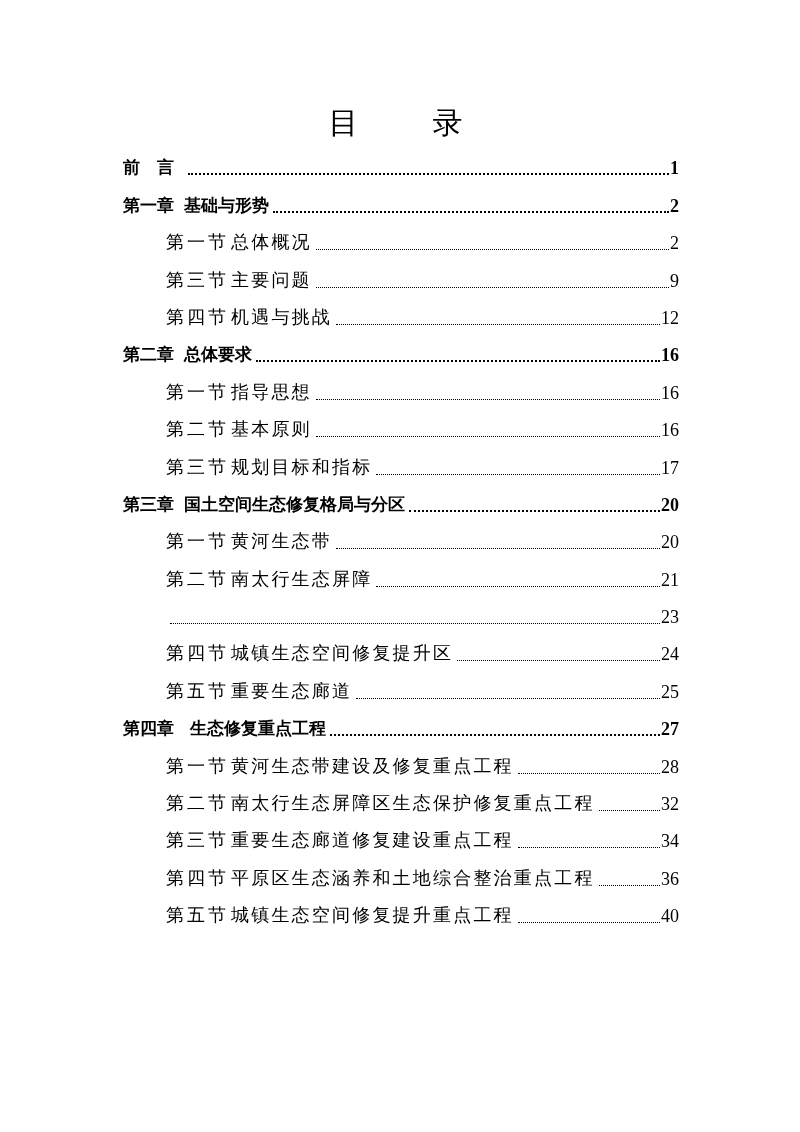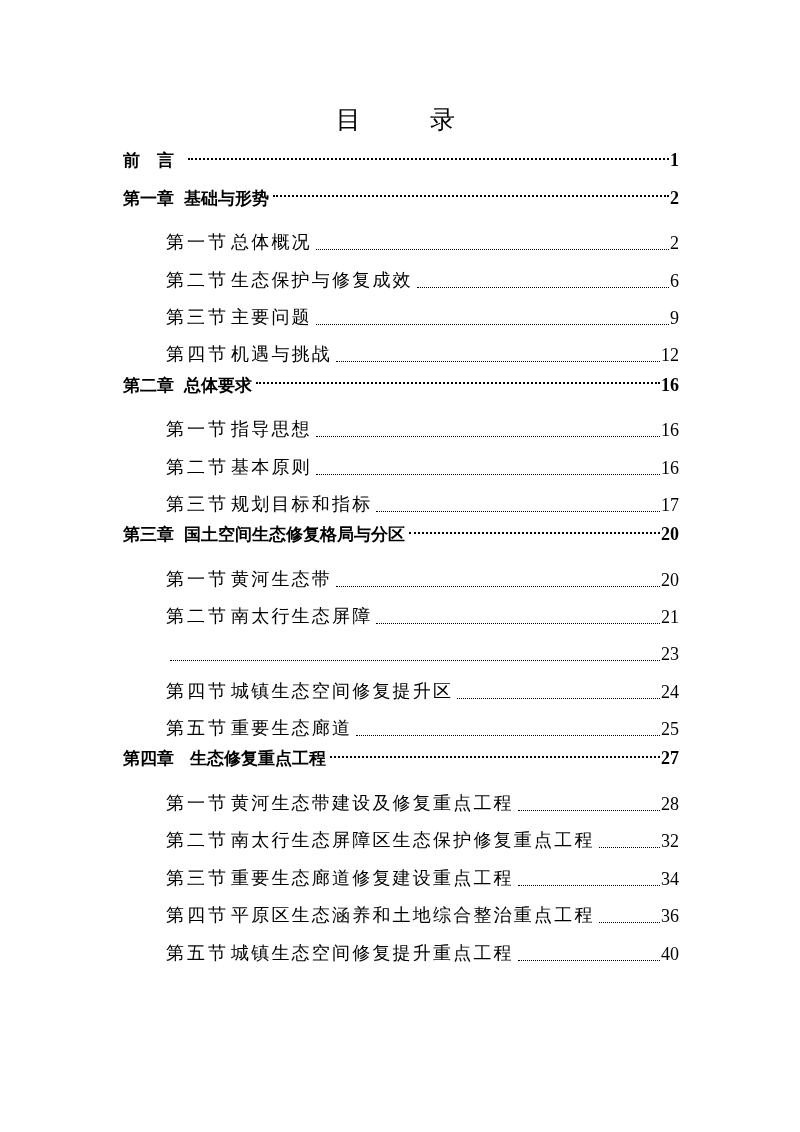--- a/index.html
+++ b/index.html
@@ -1,23 +1,23 @@
 <!DOCTYPE html>
 <html><head>
 <meta charset="utf-8">
 <style>
   html, body { margin:0; padding:0; background:#ffffff; }
   body { width:800px; height:1132px; position:relative; overflow:hidden;
          font-family:"DejaVu Serif", "Liberation Serif", serif; color:#000; }
   .title { position:absolute; top:103px; left:0; width:791px; text-align:center;
            font-family:Liberation Mono, monospace;
-           font-size:25px; letter-spacing:22px; text-indent:22px; }
+           font-size:30px; letter-spacing:22px; text-indent:22px; }
   .toc { position:absolute; top:142px; left:123px; width:556px; }
   .row { display:flex; align-items:flex-end; height:37.4px; white-space:nowrap; }
-  .row.chapter { font-weight:bold; font-size:17px;align-items:center; }
+  .row.chapter { font-weight:bold; font-size:17px; }
   .row.section { padding-left:43px; font-size:18px; }
   .row .label { flex:0 0 auto; }
   .row .label .num { margin-right:2px; }
   .row.chapter .label .num { margin-right:10px; }
   .row.section .label .num { letter-spacing:3px; }
   .row.section .label .txt { letter-spacing:2.2px;margin-top:24px; }
   .row .dots { flex:1 1 auto; overflow:hidden; margin:0 1px 4px 4px;
                border-bottom:2px dotted #000; height:0; }
   .row.section .dots { border-bottom:1.5px dotted #000; }
   .row .page { flex:0 0 auto; font-family:"Liberation Serif", serif; font-size:18px; }
@@ -37,25 +37,20 @@
   </div>
   <div class="row chapter">
     <span class="label"><span class="num">第一章</span><span class="txt">基础与形势</span></span>
     <span class="dots"></span>
     <span class="page">2</span>
   </div>
   <div class="row section">
     <span class="label"><span class="num">第一节</span><span class="txt">总体概况</span></span>
     <span class="dots"></span>
     <span class="page">2</span>
-  </div>
-  <div class="row section">
-    <span class="label"><span class="num">第二节</span><span class="txt">生态保护与修复成效</span></span>
-    <span class="dots"></span>
-    <span class="page">6</span>
   </div>
   <div class="row section">
     <span class="label"><span class="num">第三节</span><span class="txt">主要问题</span></span>
     <span class="dots"></span>
     <span class="page">9</span>
   </div>
   <div class="row section">
     <span class="label"><span class="num">第四节</span><span class="txt">机遇与挑战</span></span>
     <span class="dots"></span>
     <span class="page">12</span>

